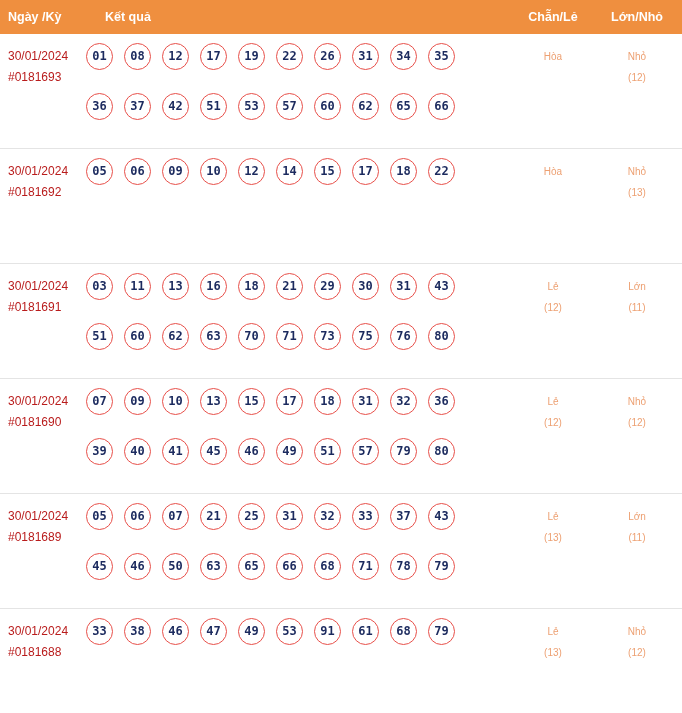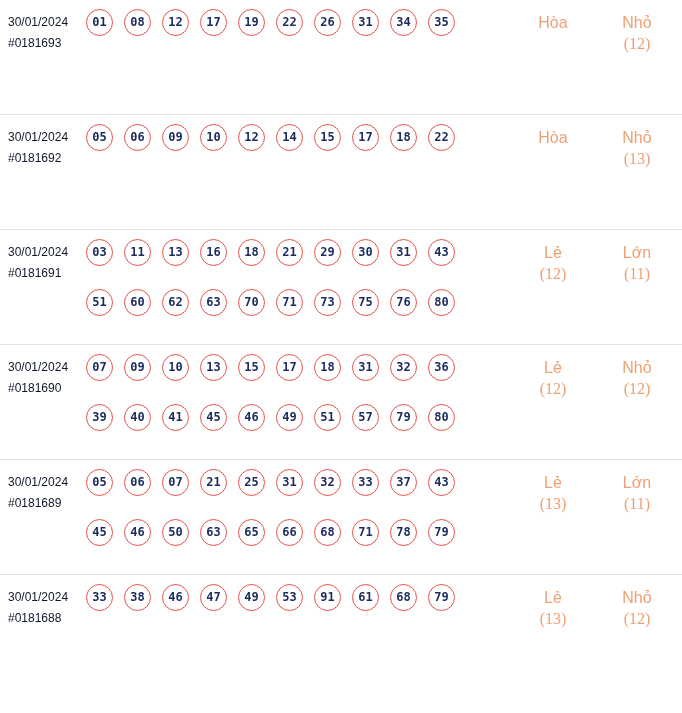--- a/index.html
+++ b/index.html
@@ -49,21 +49,21 @@
     border-bottom: 1px solid #e4e4e4;
   }
   .result-row:last-child { border-bottom: none; }
 
   
   .cell-date {
     position: absolute;
     left: 8px;
     top: 12px;
     width: 92px;
-    color: #0f172a;
+    color: #b91c1c;
     font-size: 12px;
     line-height: 21px;
   }
   .cell-date .draw-date { display: block; }
   .cell-date .draw-id   { display: block; }
 
   
   .cell-balls {
     position: absolute;
     left: 86px;
@@ -94,42 +94,49 @@
   }
   .ball:last-child { margin-right: 0; }
 
   
   .cell-parity, .cell-size {
     position: absolute;
     top: 12px;
     width: 74px;
     text-align: center;
     color: #eda072;
-    font-size: 16px;
+    font-size: 10px;
     line-height: 21px;
   }
   .cell-parity { left: 516px; }
   .cell-size   { left: 600px; }
-  .cell-parity .cnt, .cell-size .cnt { display: block; font-family: Liberation Serif, serif; }
+  .cell-parity .cnt, .cell-size .cnt { display: block; }
   .cell-parity .cnt:empty, .cell-size .cnt:empty { display: none; }
 </style>
 </head>
 <body>
 
 <div class="results-table">
 
+  <div class="table-header">
+    <div class="th th-date">Ngày /Kỳ</div>
+    <div class="th th-result">Kết quả</div>
+    <div class="th th-parity">Chẵn/Lẻ</div>
+    <div class="th th-size">Lớn/Nhỏ</div>
+  </div>
 
   <div class="table-body">
       <div class="result-row">
         <div class="cell-date">
           <span class="draw-date">30/01/2024</span>
           <span class="draw-id">#0181693</span>
         </div>
         <div class="cell-balls">
           <span class="ball-line"><span class="ball">01</span><span class="ball">08</span><span class="ball">12</span><span class="ball">17</span><span class="ball">19</span><span class="ball">22</span><span class="ball">26</span><span class="ball">31</span><span class="ball">34</span><span class="ball">35</span></span>
+          <span class="ball-line"><span class="ball">36</span><span class="ball">37</span><span class="ball">42</span><span class="ball">51</span><span class="ball">53</span><span class="ball">57</span><span class="ball">60</span><span class="ball">62</span><span class="ball">65</span><span class="ball">66</span></span>
         </div>
         <div class="cell-parity"><span>Hòa</span></div>
         <div class="cell-size"><span>Nhỏ</span><span class="cnt">(12)</span></div>
       </div>
       <div class="result-row">
         <div class="cell-date">
           <span class="draw-date">30/01/2024</span>
           <span class="draw-id">#0181692</span>
         </div>
         <div class="cell-balls">

